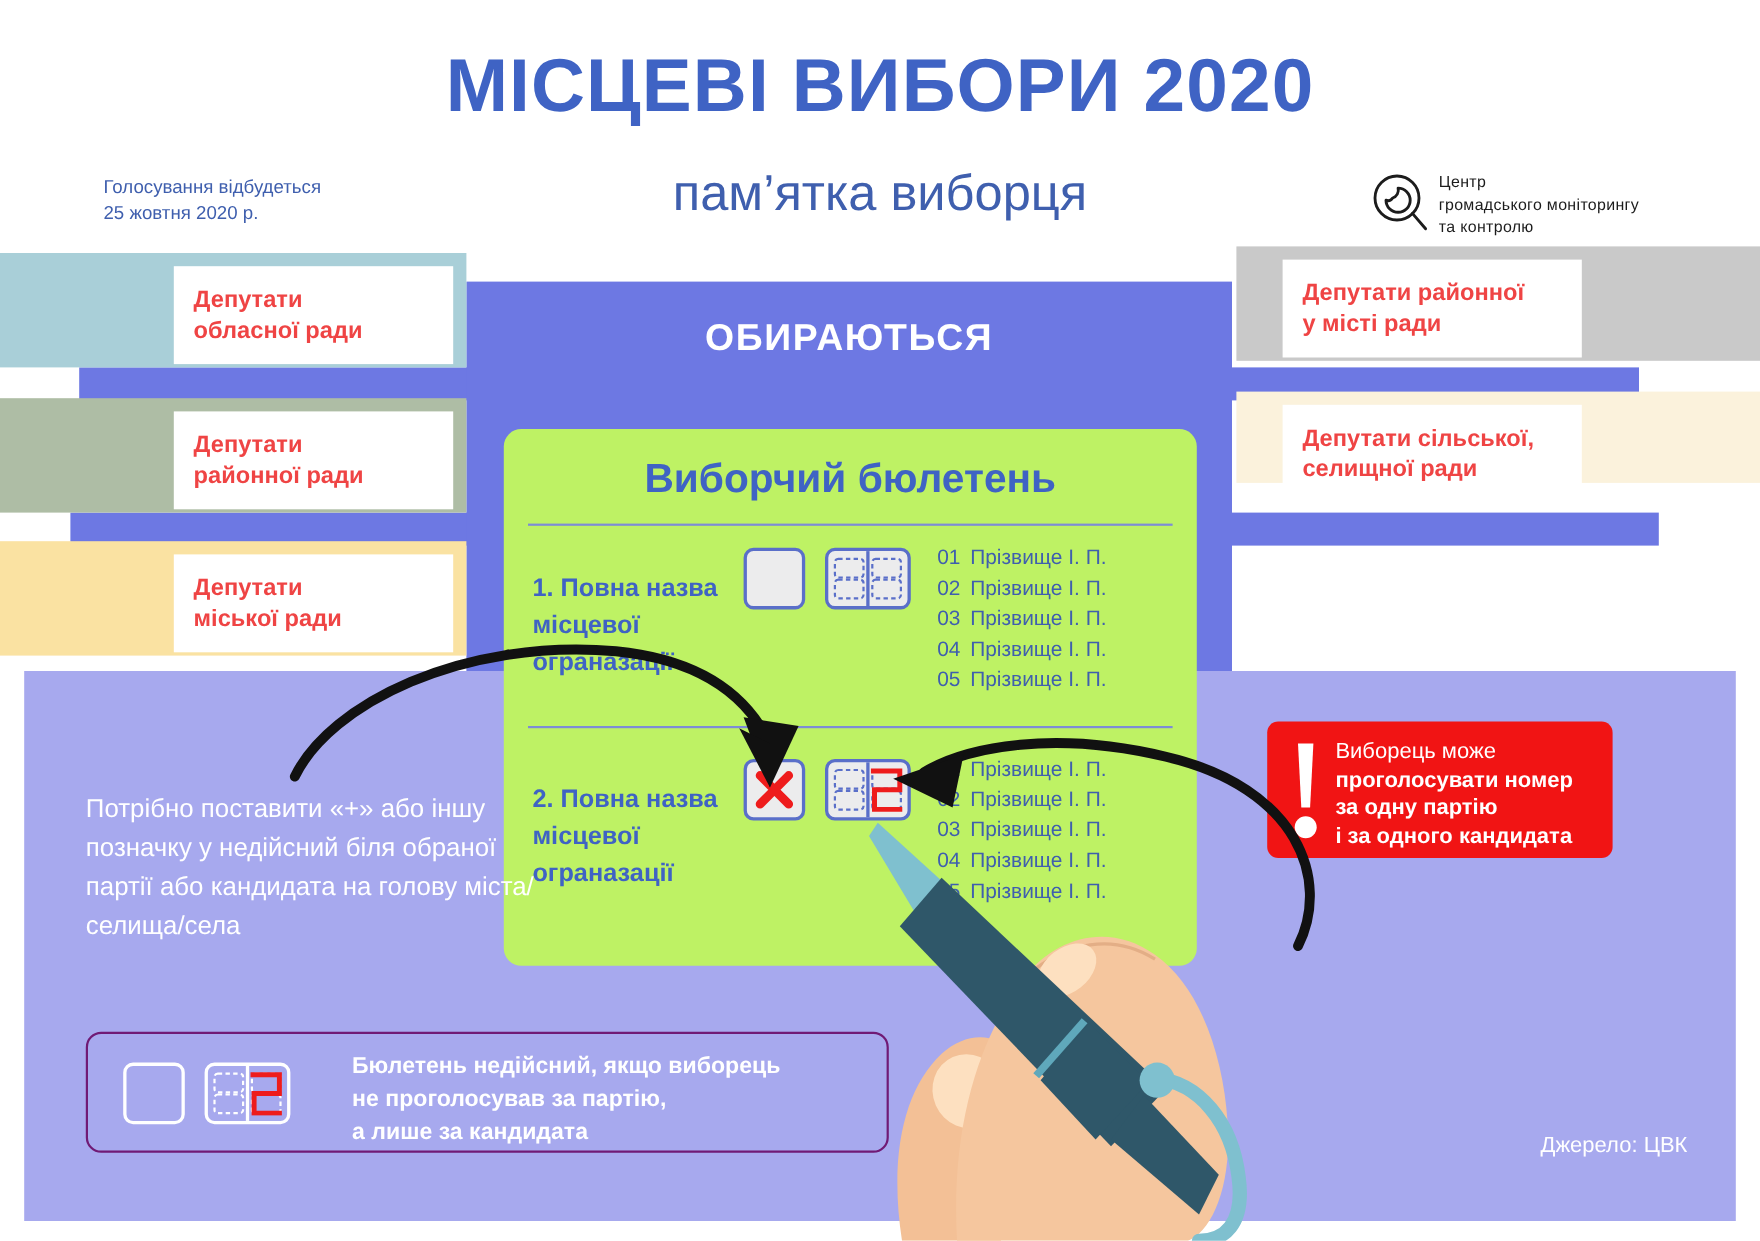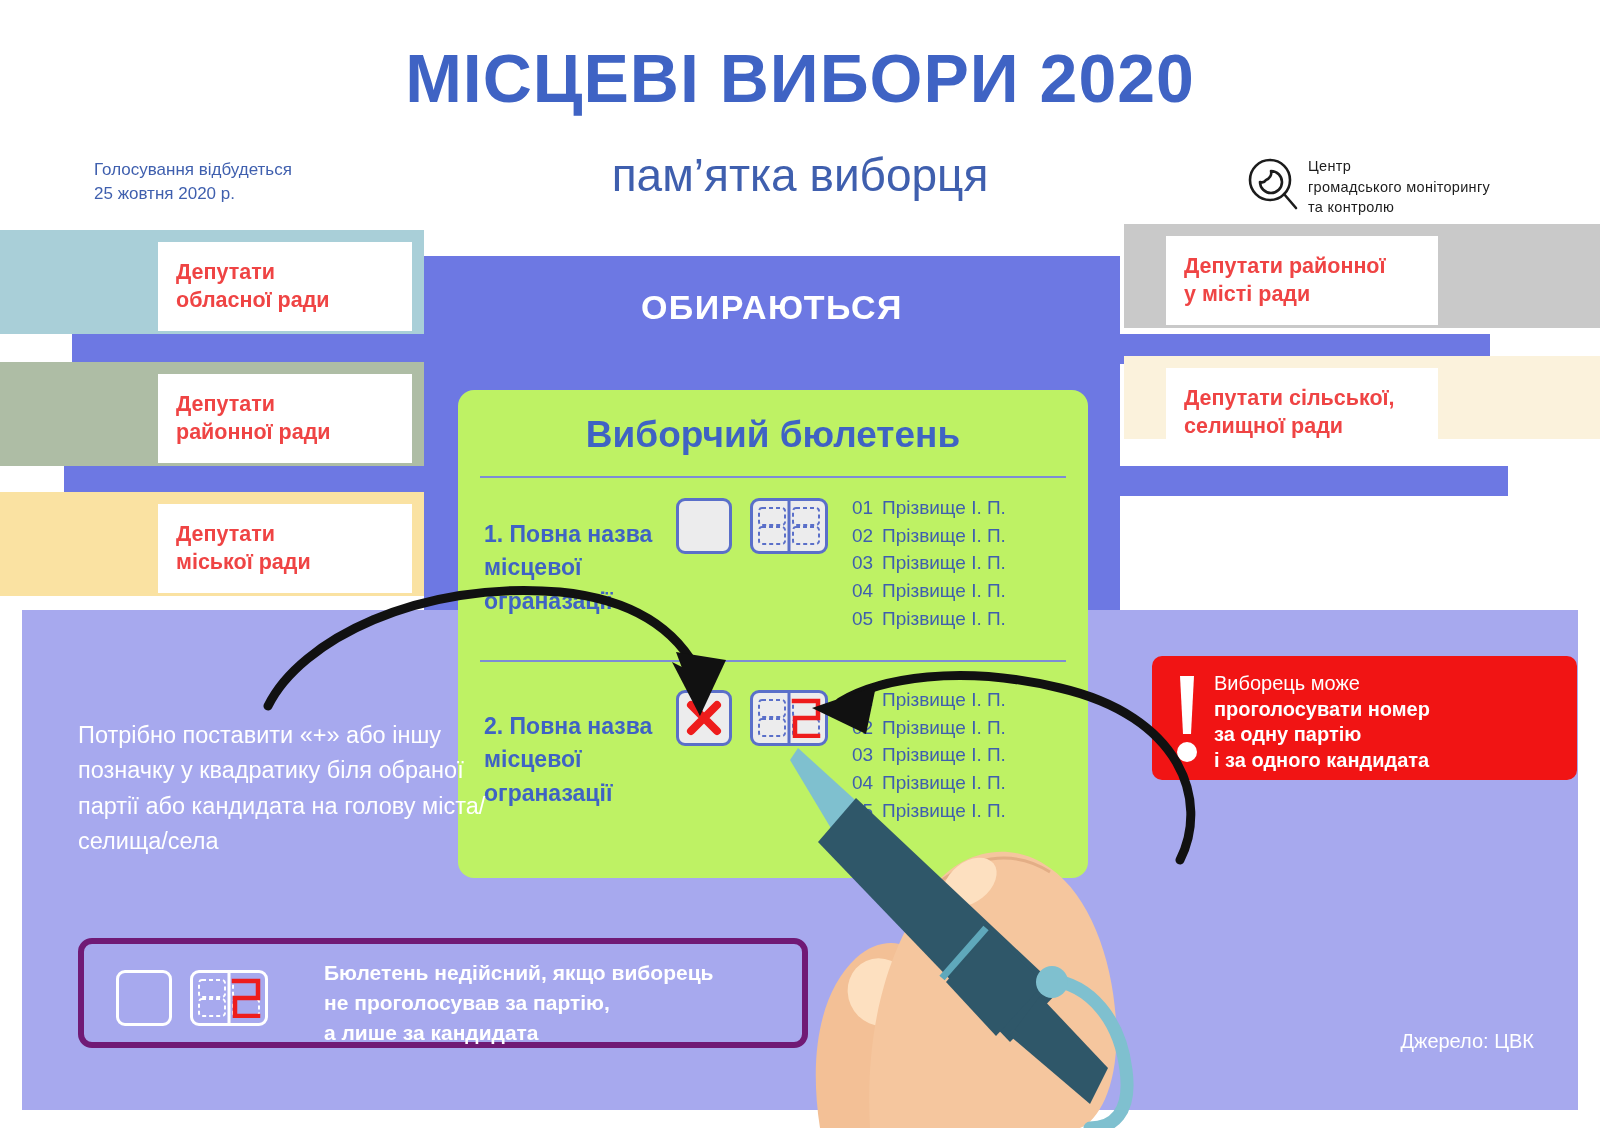--- a/index.html
+++ b/index.html
@@ -129,21 +129,21 @@
   .stencil.w .divider { background:#ffffff; }
 
   
   #left-note {
     position:absolute; left:78px; top:718px; width:410px;
     font-size:23.5px; line-height:1.5; color:#ffffff;
   }
 
   
   #warn {
-    position:absolute; left:1152px; top:656px; width:425px; height:124px;
+    position:absolute; left:1152px; top:656px; width:314px; height:124px;
     background:#f11414; border-radius:10px;
   }
   #warn .bang {
     position:absolute; left:24px; top:18px; width:22px; height:90px;
   }
   #warn .wtext { position:absolute; left:62px; top:15px; width:286px; color:#fff; }
   #warn .wline1 { font-size:20px; line-height:1.28; }
   #warn .wline-b { font-size:20px; line-height:1.28; font-weight:bold; }
 
   
@@ -152,21 +152,21 @@
     font-size:23.5px; line-height:1.5; color:#ffffff;
   }
   #source {
     position:absolute; left:1154px; top:1030px; width:380px; text-align:right;
     font-size:20px; color:#ffffff;
   }
 
   
   #invalid {
     position:absolute; left:78px; top:938px; width:730px; height:110px;
-    border:6px solid #701a75; border-radius:14px;padding-left:32px;
+    border:2px solid #701a75; border-radius:14px;padding-left:32px;
   }
   #invalid .marks { position:absolute; left:32px; top:26px; }
   #invalid .itext {
     position:absolute; left:240px; top:14px; width:470px;
     font-size:21px; font-weight:bold; line-height:1.42; color:#ffffff;
   }
 
   
   #arrows { position:absolute; left:0; top:0; width:1600px; height:1128px; pointer-events:none; }
   #hand   { position:absolute; left:760px; top:690px; width:460px; height:438px; }
@@ -300,21 +300,21 @@
       <div class="list">
         <div><span class="num">01</span><span>Прізвище І. П.</span></div>
         <div><span class="num">02</span><span>Прізвище І. П.</span></div>
         <div><span class="num">03</span><span>Прізвище І. П.</span></div>
         <div><span class="num">04</span><span>Прізвище І. П.</span></div>
         <div><span class="num">05</span><span>Прізвище І. П.</span></div>
       </div>
     </div>
   </div>
 
-  <div id="left-note">Потрібно поставити «+» або іншу позначку у квадратику біля обраної партії або кандидата на голову міста/селища/села</div>
+  <div id="left-note">Потрібно поставити «+» або іншу позначку у недійсний біля обраної партії або кандидата на голову міста/селища/села</div>
 
   <div id="warn">
     <span class="bang">
       <svg width="22" height="90" viewBox="0 0 22 90">
         <path d="M4 2 H18 L15 60 H7 Z" fill="#ffffff"></path>
         <circle cx="11" cy="78" r="10" fill="#ffffff"></circle>
       </svg>
     </span>
     <div class="wtext">
       <div class="wline1">Виборець може</div>

